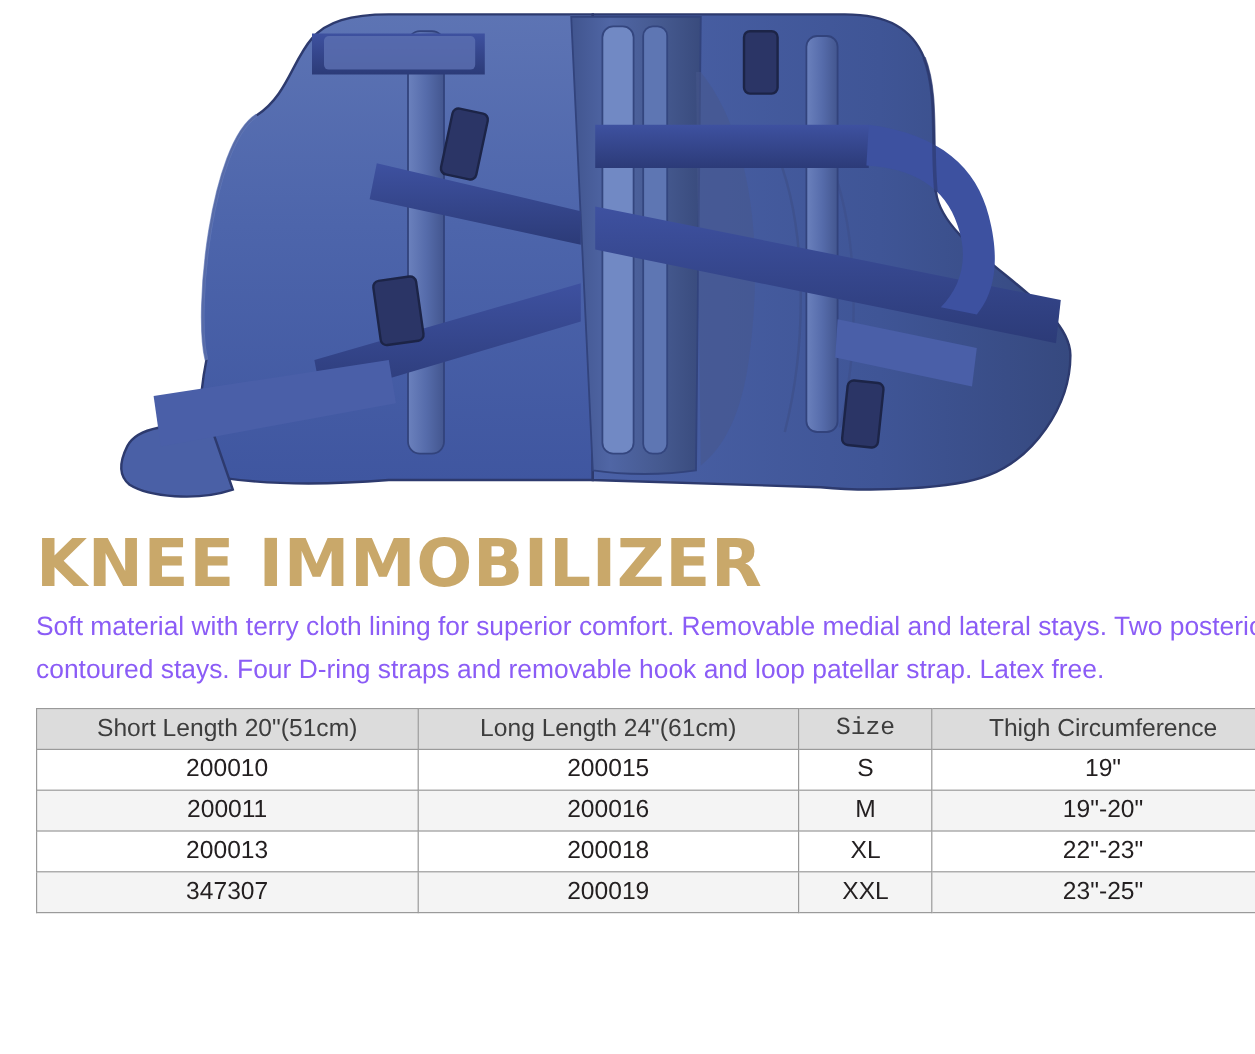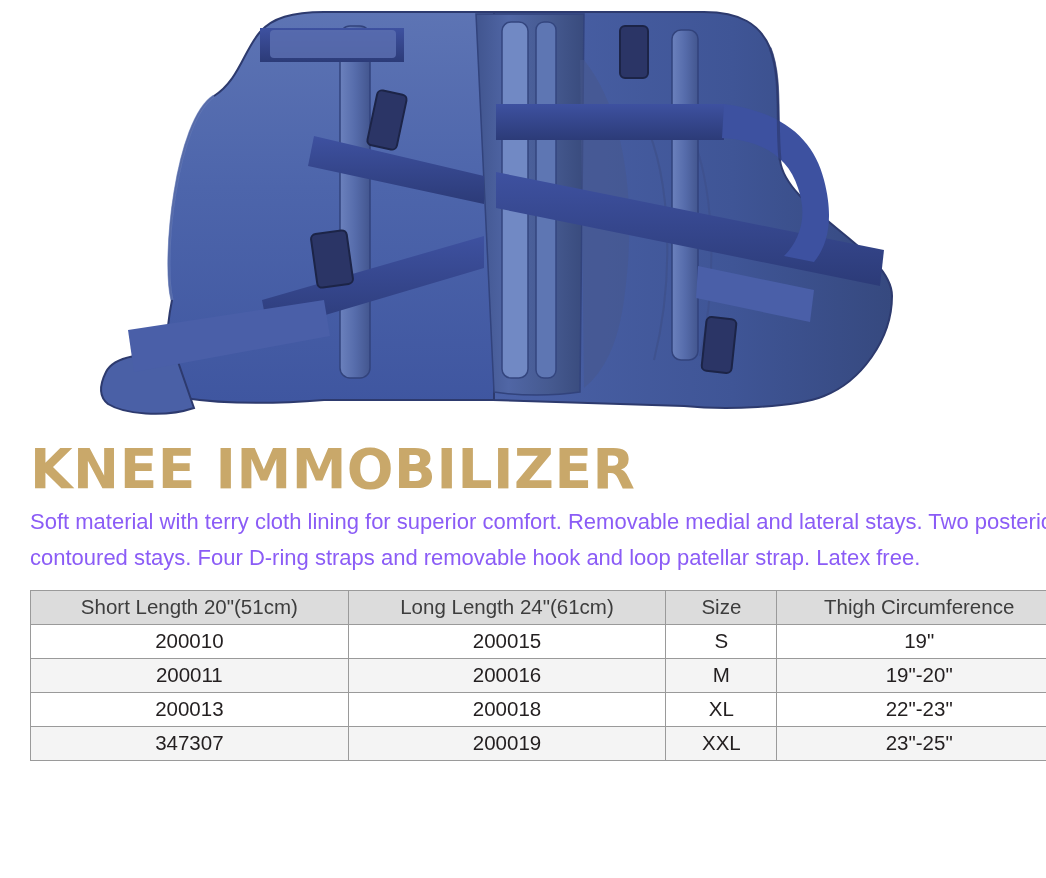--- a/index.html
+++ b/index.html
@@ -81,21 +81,21 @@
     color: #3d3d3d;
   }
   table.size-table tbody tr:nth-child(odd) td {
     background: #ffffff;
   }
   table.size-table tbody tr:nth-child(even) td {
     background: #f4f4f4;
   }
   .col-short { width: 320px; }
   .col-long  { width: 320px; }
-  .col-size  { width: 108px; }
+  .col-size  { width: 108px; font-family: Liberation Mono, monospace; }
   .col-thigh { width: 284px; }
 </style>
 </head>
 <body>
 
 <div class="page">
 
   <div class="product-image">
     <svg class="brace-svg" width="1046" height="440" viewBox="0 0 1046 440" xmlns="http://www.w3.org/2000/svg">
       <defs>

